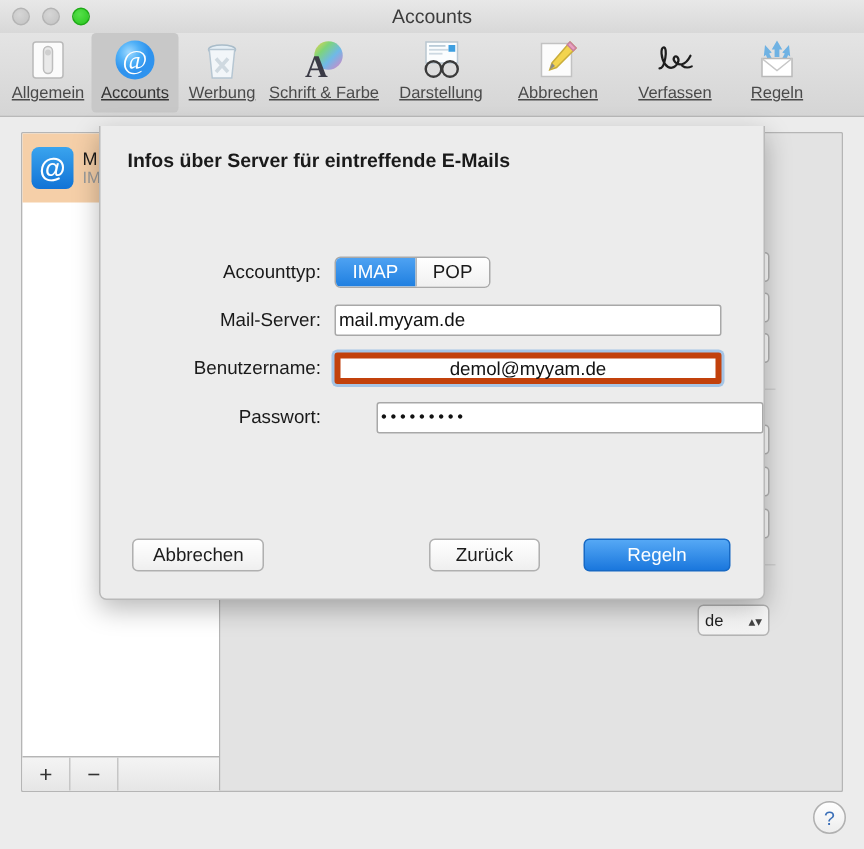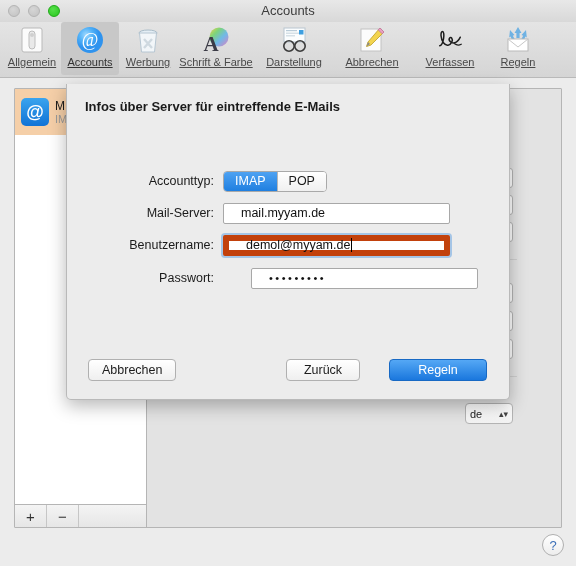--- a/index.html
+++ b/index.html
@@ -277,37 +277,38 @@
   }
   .form-label {
     width: 126px;
     text-align: right;
     font-size: 12.5px;
     color: #1a1a1a;
     padding-right: 9px;
     box-sizing: border-box;
   }
   .text-input {
-    width: 227px;
+    width: 258px;
     height: 21px;
     background: #fff;
     border: 1px solid #a8a8a8;
     border-radius: 2px;
     font-size: 12.5px;
     color: #111;
-    padding: 0 17px;
+    padding: 0 2px;
     box-sizing: border-box;
     display: flex;
     align-items: center;
     font-family: "Liberation Sans", sans-serif;
     position: relative;
   }
   .text-input.focused {
-    border: 6px solid #c2410c;
+    border: 4px solid #c2410c;
     box-shadow: 0 0 0 2px rgba(108,166,226,0.55);
+    flex-direction: column;
   }
   .caret {
     display: inline-block;
     width: 1px;
     height: 14px;
     background: #000;
     margin-left: 1px;
   }
   .dots {
     font-size: 11px;

